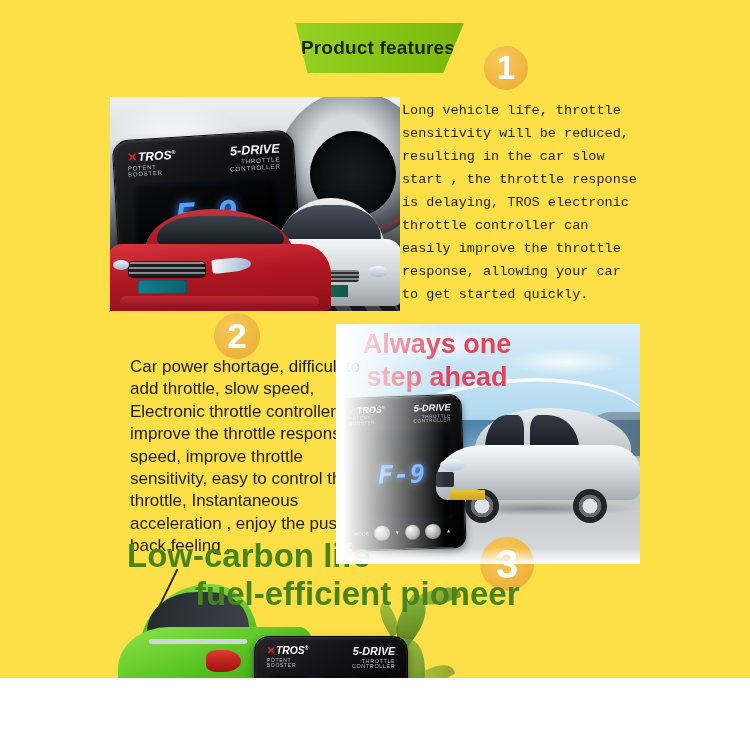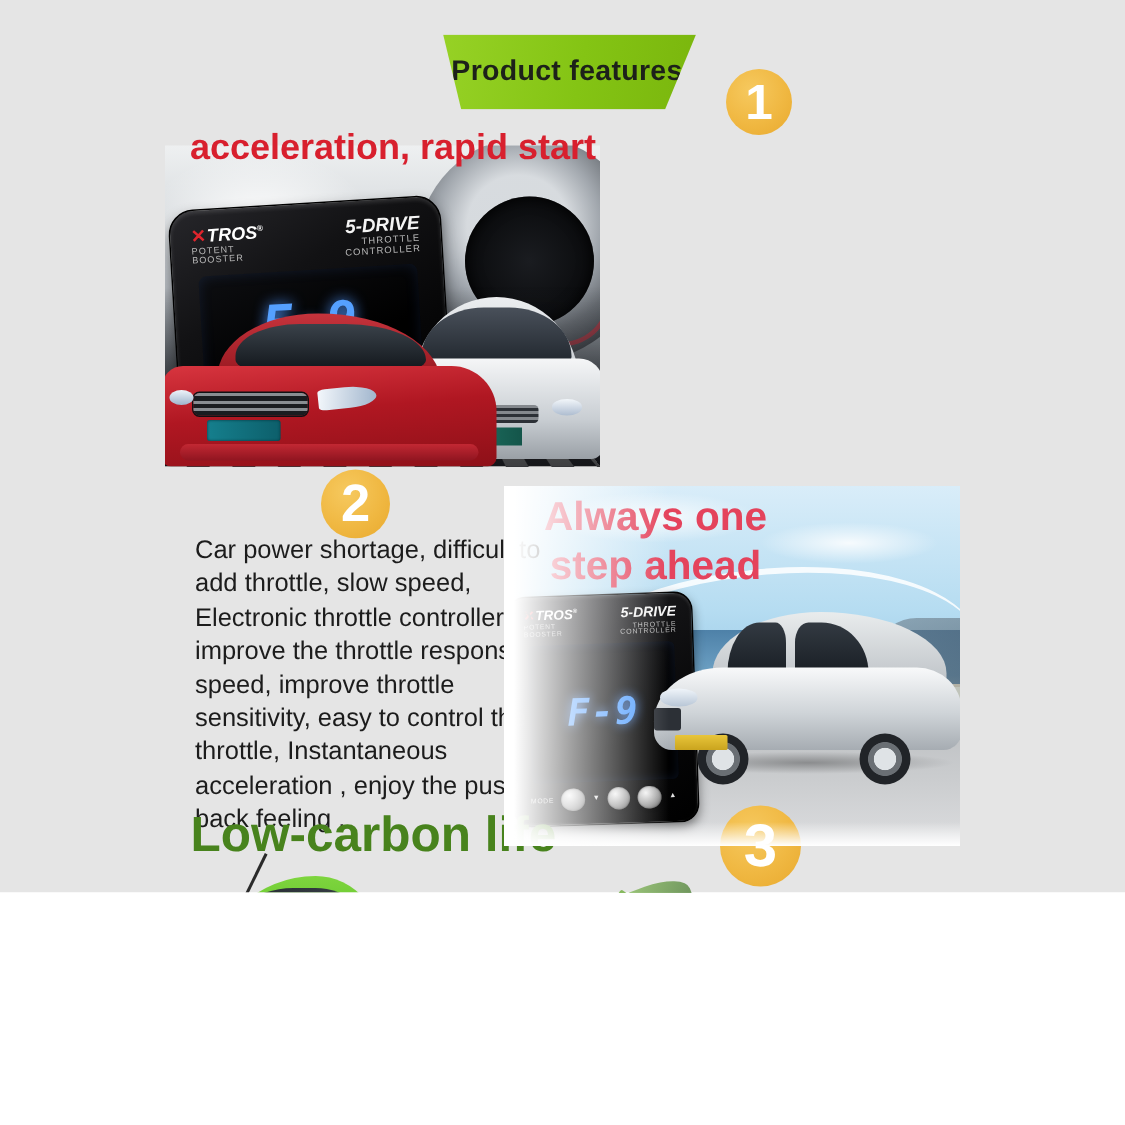--- a/index.html
+++ b/index.html
@@ -1,16 +1,16 @@
 <!DOCTYPE html>
 <html><head>
 <meta charset="utf-8">
 <style>
   html,body{margin:0;padding:0;background:#fff;}
-  .canvas{position:relative;width:750px;height:595px;background:#e5e5e5;overflow:hidden;
+  .canvas{position:relative;width:750px;height:678px;background:#fde047;overflow:hidden;
           font-family:"Liberation Sans",sans-serif;}
   .abs{position:absolute;}
 
   
   .banner{left:292px;top:23px;width:172px;height:50px;
     background:linear-gradient(100deg,#97d226 0%,#84c414 55%,#7ab60d 100%);
     clip-path:polygon(2% 0,100% 0,88% 100%,9% 100%);
     display:flex;align-items:center;justify-content:center;}
   .banner span{font-size:19px;font-weight:600;color:#1d211a;letter-spacing:.2px;}
 
@@ -183,21 +183,20 @@
 
   <div class="abs banner">
     <span>Product features</span>
   </div>
 
   <div class="abs badge badge1">
     <span>1</span>
   </div>
 
   <div class="abs h-red">
-    <div>acceleration, rapid start</div>
   </div>
 
   <div class="abs photo1">
     <div class="abs glow"></div>
     <div class="abs gauge"></div>
     <div class="abs gauge-inner"></div>
     <div class="abs gauge-red"></div>
     <div class="abs checker"></div>
     <div class="abs floor-shade"></div>
 
@@ -240,20 +239,21 @@
       <div class="abs rc-glass"></div>
       <div class="abs rc-body"></div>
       <div class="abs rc-grille"></div>
       <div class="abs rc-lightL"></div>
       <div class="abs rc-lightR"></div>
       <div class="abs rc-plate"></div>
       <div class="abs rc-bumper"></div>
     </div>
   </div>
 
+  <div class="abs body1">Long vehicle life, throttle sensitivity will be reduced, resulting in the car slow start , the throttle response is delaying, TROS electronic throttle controller can easily improve the throttle response, allowing your car to get started quickly.</div>
 
   <div class="abs badge badge2">
     <span>2</span>
   </div>
 
   <div class="abs body2">Car power shortage, difficult to add throttle, slow speed, Electronic throttle controller to improve the throttle response speed, improve throttle sensitivity, easy to control the throttle, Instantaneous acceleration , enjoy the push back feeling .</div>
 
   <div class="abs photo2">
     <div class="abs cloud" style="left:30px;top:4px;width:140px;height:34px;"></div>
     <div class="abs cloud" style="left:170px;top:24px;width:120px;height:28px;"></div>
@@ -308,20 +308,21 @@
   <div class="abs h-pink">
     <div>Always one</div>
     <div>step ahead</div>
   </div>
 
   <div class="abs badge badge3">
     <span>3</span>
   </div>
 
   <div class="abs h-green1">Low-carbon life</div>
+  <div class="abs h-green2">fuel-efficient pioneer</div>
 
   <div class="abs leaf" style="left:398px;top:596px;width:26px;height:48px;transform:rotate(35deg);opacity:.8;"></div>
   <div class="abs leaf" style="left:420px;top:588px;width:40px;height:16px;transform:rotate(-20deg);opacity:.65;"></div>
   <div class="abs leaf" style="left:372px;top:612px;width:34px;height:14px;transform:rotate(60deg);opacity:.6;"></div>
   <div class="abs leaf" style="left:396px;top:640px;width:30px;height:60px;transform:rotate(10deg);opacity:.7;"></div>
   <div class="abs leaf" style="left:408px;top:668px;width:46px;height:18px;transform:rotate(-30deg);opacity:.5;"></div>
   <div class="abs leaf" style="left:402px;top:698px;width:62px;height:48px;transform:rotate(15deg);opacity:.25;"></div>
 
   <div class="abs car-green">
     <div class="abs gc-shadow"></div>

